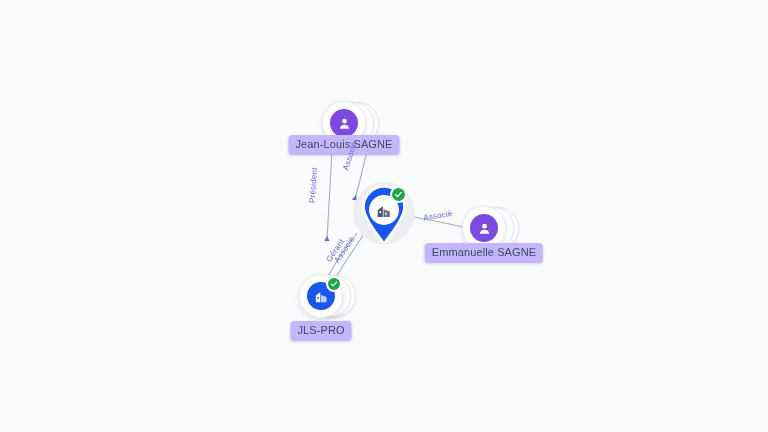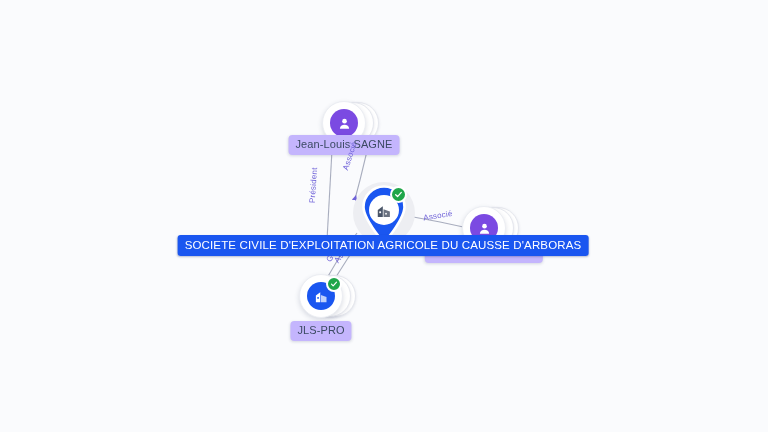--- a/index.html
+++ b/index.html
@@ -253,15 +253,14 @@
         </svg>
       </div>
       <div class="badge-check" style="left:30px; top:1px; width:17px; height:17px;">
         <svg width="9" height="9" viewBox="0 0 24 24" aria-hidden="true">
           <path d="M4.5 12.6 L9.5 17.5 L19.5 6.5" stroke="#ffffff" stroke-width="3.4" fill="none" stroke-linecap="round" stroke-linejoin="round"></path>
         </svg>
       </div>
     </div>
   </div>
 
-  <div id="main-label" style="left:383px; top:235px;">SOCIETE CIVILE D'EXPLOITATION AGRICOLE DU CAUSSE D'ARBORAS</div>
 
 </div>
 
 </body></html>

